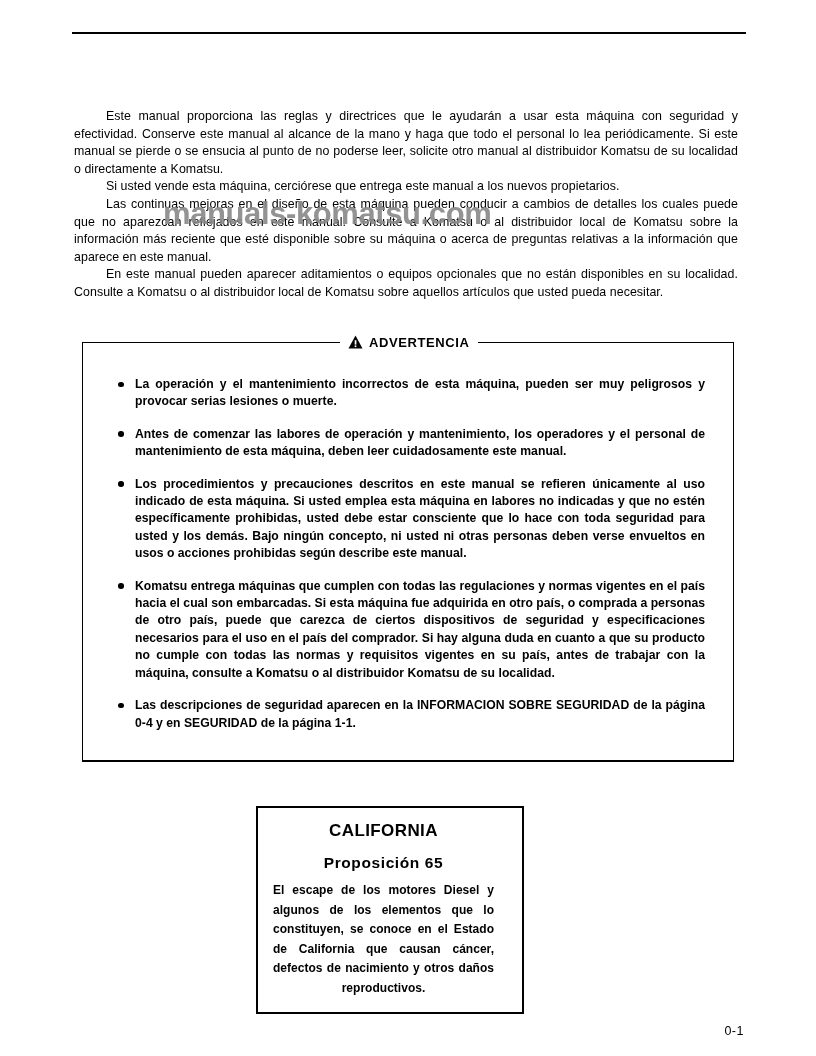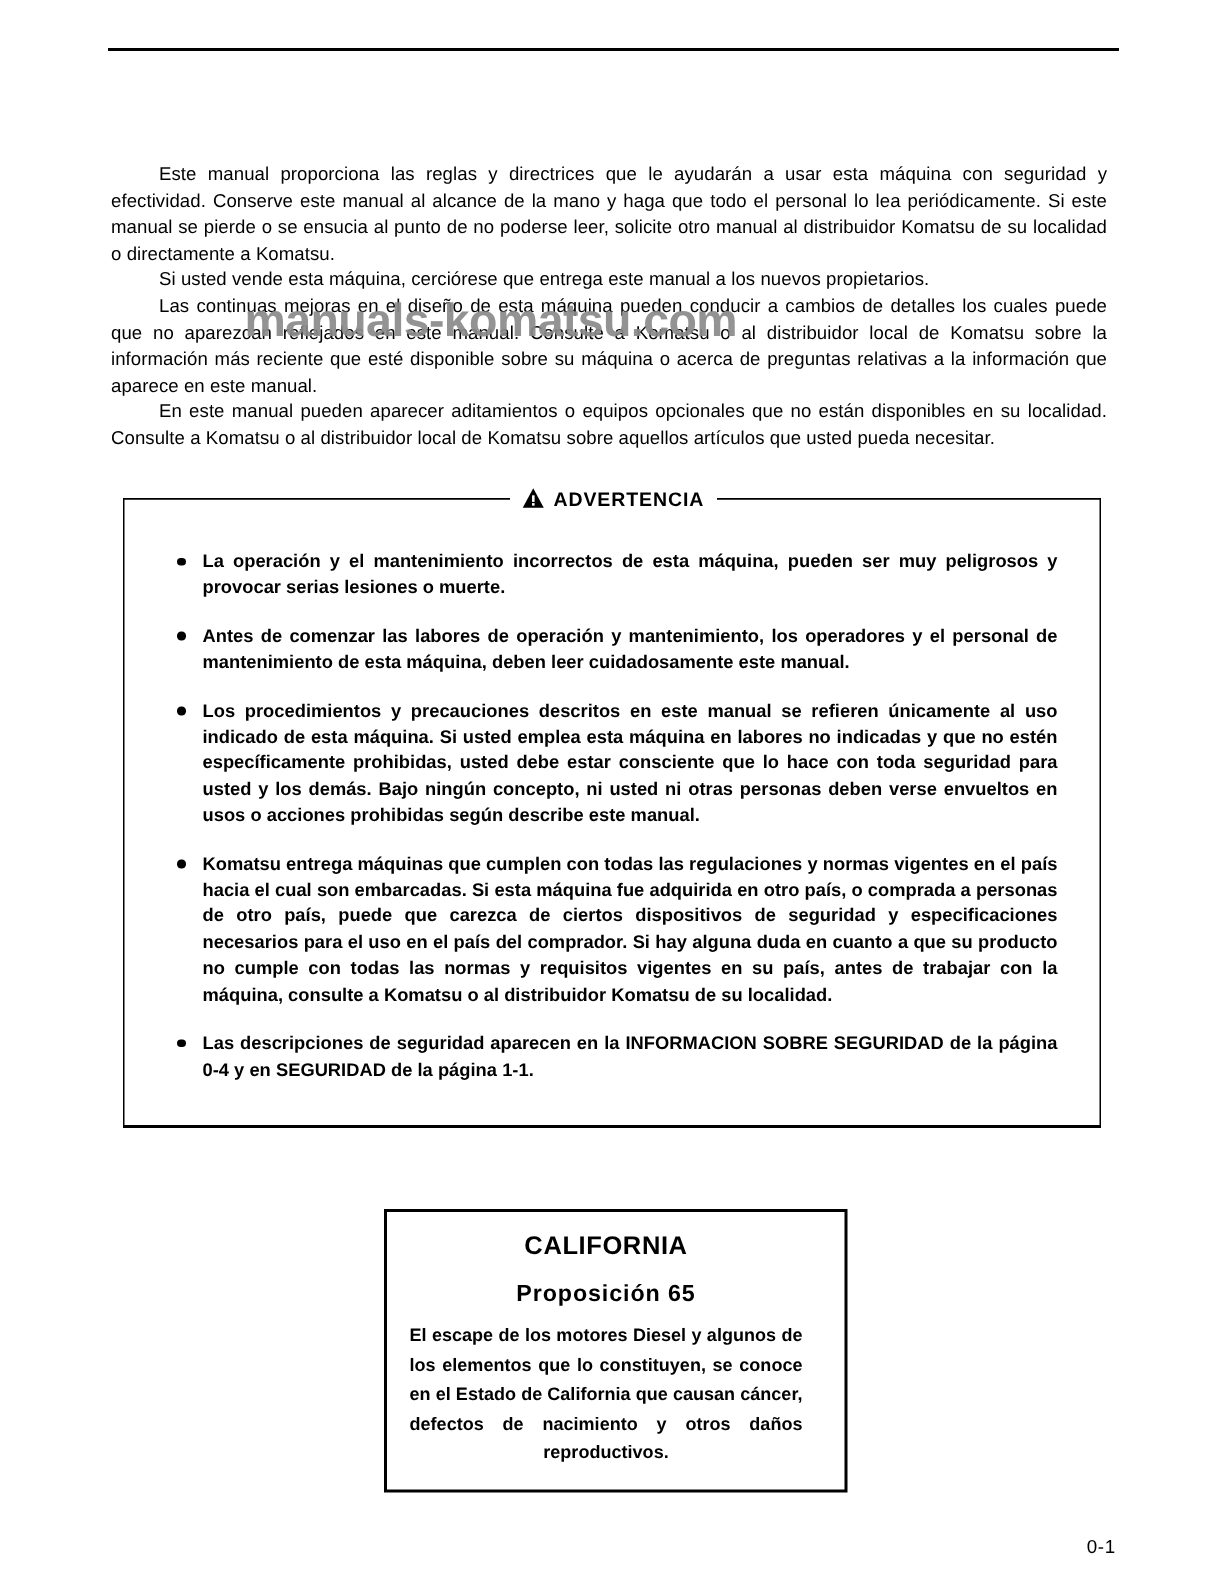--- a/index.html
+++ b/index.html
@@ -72,21 +72,21 @@
     letter-spacing: -0.4px;
     white-space: nowrap;
     pointer-events: none;
     opacity: 0.92;
   }
 
   
   .warn-wrap {
     position: absolute;
     left: 82px;
-    top: 320px;
+    top: 330px;
     width: 652px;
   }
   .warn-header {
     display: flex;
     align-items: center;
     height: 24px;
     position: relative;
     z-index: 2;
   }
   .warn-rule-left {
@@ -165,21 +165,21 @@
     background: #000;
     border-radius: 50%;
   }
   .li-text { display: block; }
 
   
   .cal-box {
     position: absolute;
     left: 256px;
     top: 806px;
-    width: 309px;
+    width: 268px;
     border: 2.2px solid #000;
     background: #fff;
     box-sizing: border-box;
     padding: 12px 27px 14px 14px;
     text-align: center;
   }
   .cal-h1 {
     font-size: 17px;
     font-weight: bold;
     letter-spacing: 0.4px;

